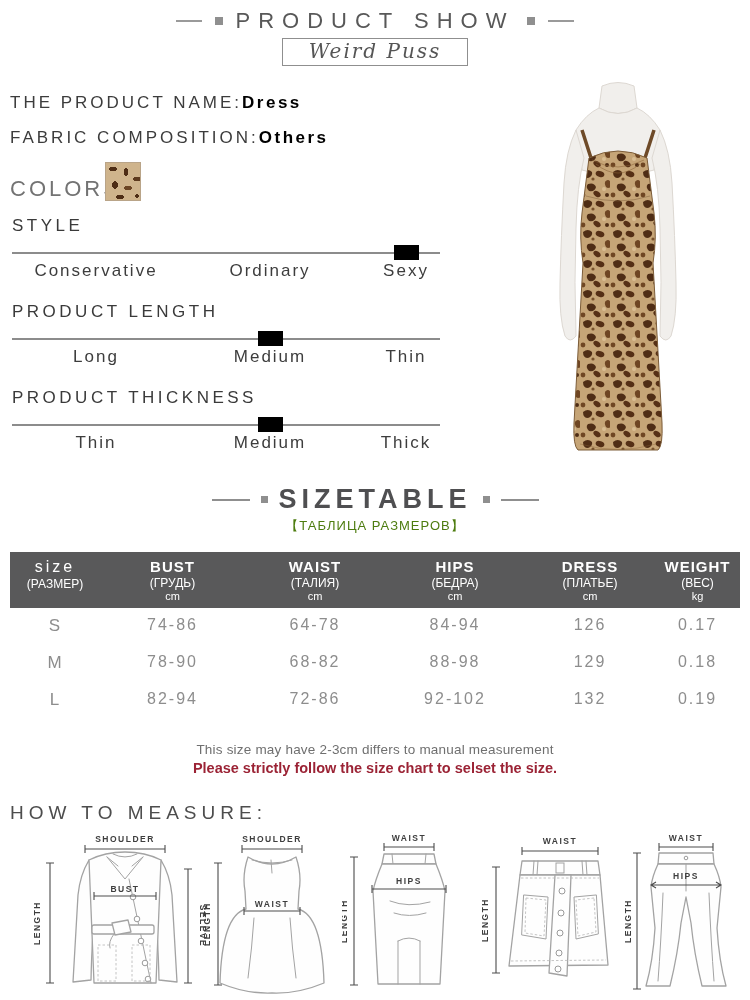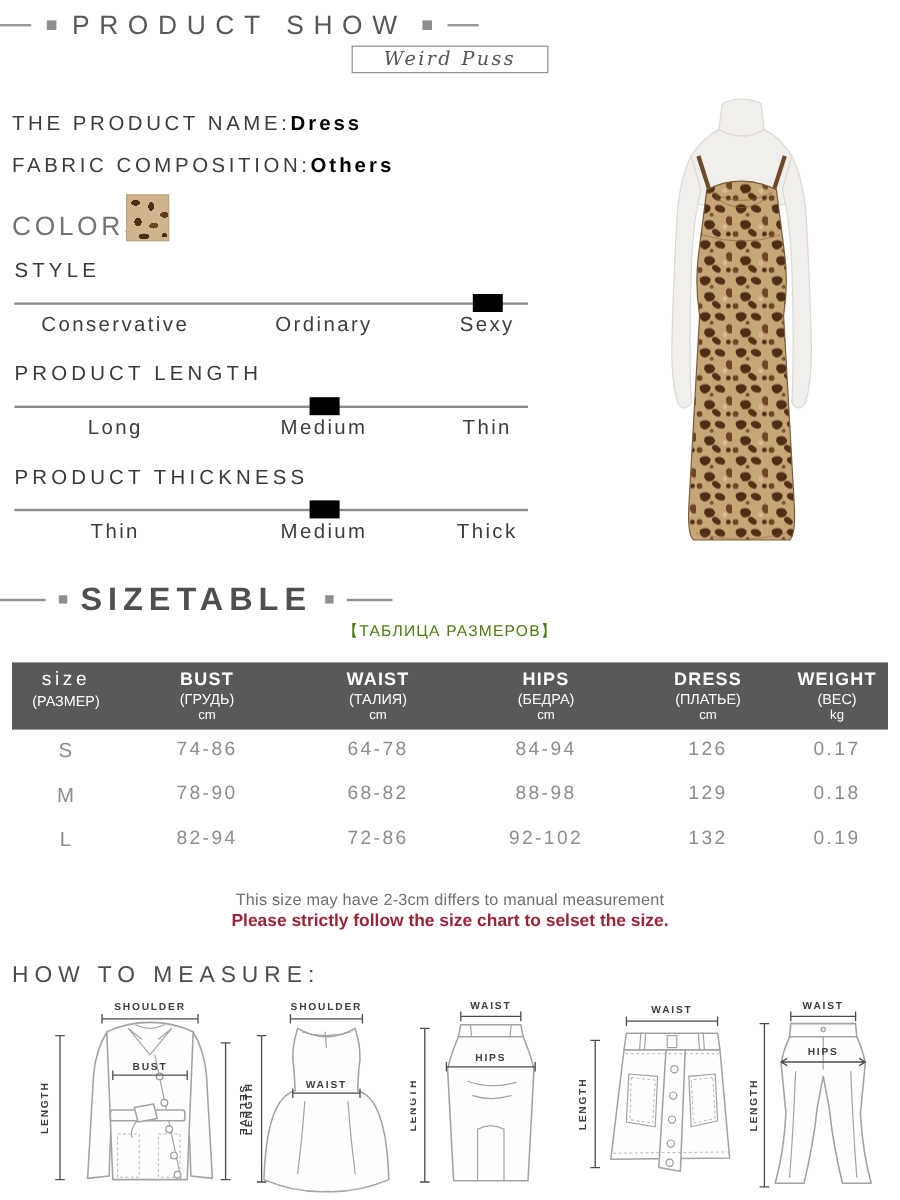--- a/index.html
+++ b/index.html
@@ -3,28 +3,28 @@
 <meta charset="utf-8">
 <style>
   * { margin:0; padding:0; box-sizing:border-box; }
   html,body { background:#fff; }
   .page {
     position:relative; width:750px; height:1000px; background:#ffffff;
     font-family:"Liberation Sans", sans-serif; overflow:hidden;
   }
   
   .header { position:absolute; top:8px; left:0; right:0; text-align:center; }
-  .title-row { display:flex; align-items:center; gap:13px; }
+  .title-row { display:flex; align-items:center; justify-content:center; gap:13px; }
   .deco-dash { width:26px; height:2px; background:#9a9a9a; }
   .deco-square { width:8px; height:8px; background:#8f8f8f; }
   .show-title { font-size:22px; letter-spacing:8px; color:#585858; font-weight:500; white-space:nowrap; }
   .brand-badge {
     display:inline-block; margin-top:4px; border:1.5px solid #8f8f8f;
     padding:0px 26px 2px; font-family:"DejaVu Serif", serif; font-style:italic;
-    font-size:16px; color:#555; letter-spacing:2px;
+    font-size:20px; color:#555; letter-spacing:2px;
   }
   
   .info-row { position:absolute; left:10px; white-space:nowrap; font-size:17px; letter-spacing:3px; color:#3c3c3c; }
   .info-row .value { color:#000; font-weight:600; letter-spacing:2.5px; }
   .colors-row { position:absolute; left:10px; top:176px; font-size:22px; letter-spacing:3px; color:#737373; }
   .swatch {
     position:absolute; left:105px; top:162px; width:36px; height:39px;
     border:1px solid #b9a488;
     background:
       radial-gradient(ellipse 6px 4px at 7px 6px,  #4e2d15 60%, transparent 61%),

